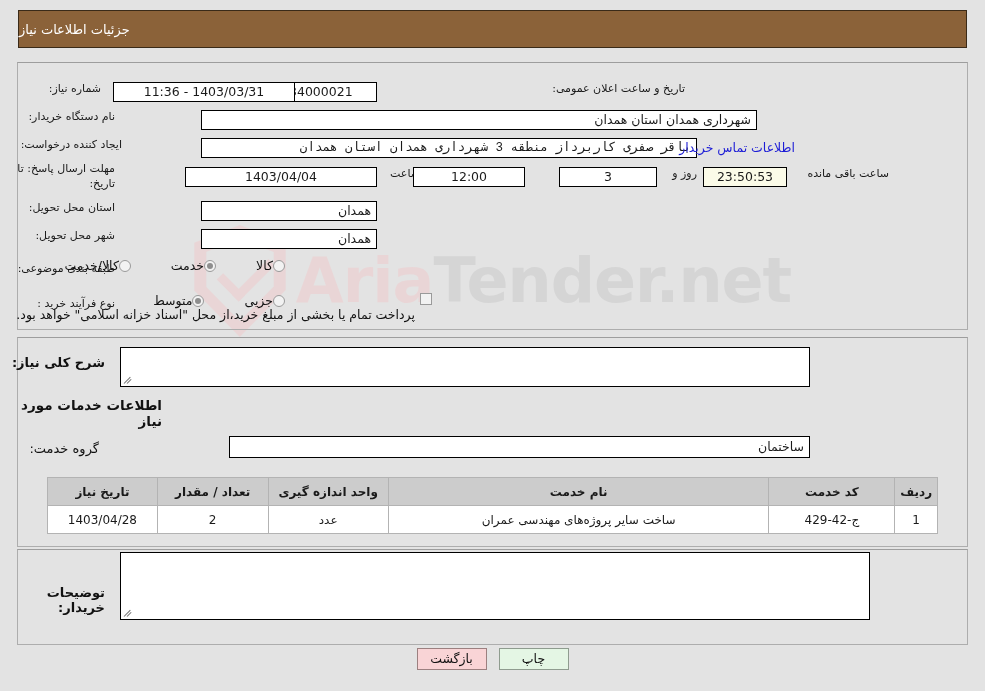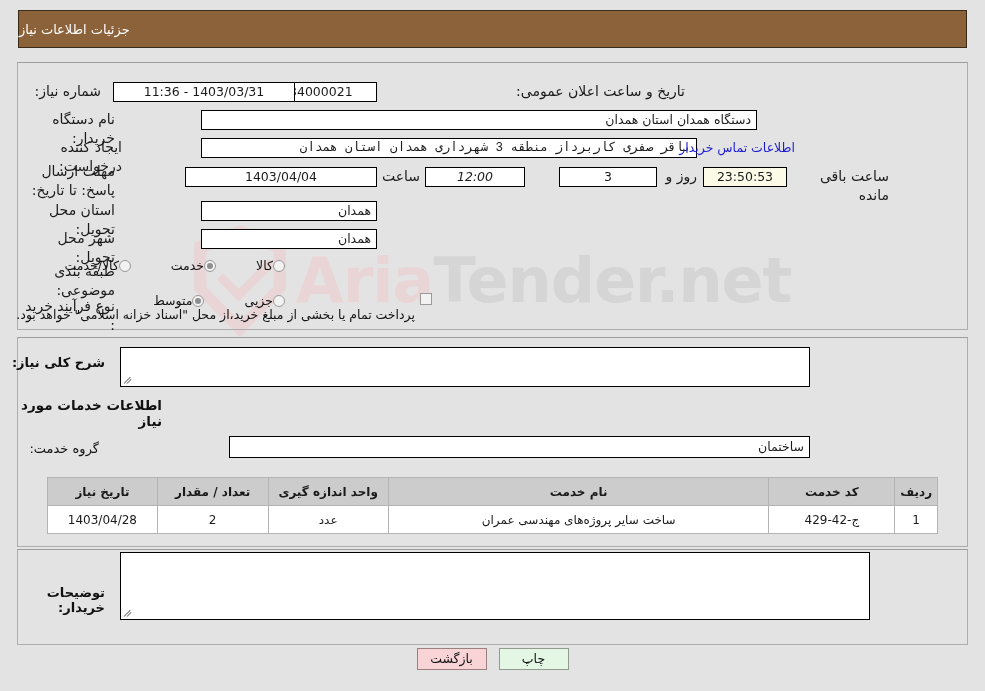--- a/index.html
+++ b/index.html
@@ -111,21 +111,21 @@
   #panel-bottom { top: 549px; height: 96px;  }
 
   
   .row {
     position: absolute;
     display: flex;
     align-items: center;
     z-index: 4;
   }
   .lbl {
-    font-size: 14px;
+    font-size: 11px;
     color: #1a1a1a;
     text-align: right;
     line-height: 1.35;
   }
 
   .box {
     box-sizing: border-box;
     border: 1px solid #000;
     background: #fff;
     height: 20px;
@@ -158,21 +158,21 @@
   #lbl-buyer     { right: 870px; top: 110px; width: 98px; }
   #in-buyer      { position:absolute; right: 228px; top: 110px; width: 556px; z-index:4; }
 
   #lbl-creator   { right: 863px; top: 138px; width: 105px; }
   #in-creator    { position:absolute; right: 288px; top: 138px; width: 496px; z-index:4;font-family:Liberation Mono, monospace; }
   #lnk-contact   { position:absolute; right: 190px; top: 140px; z-index:4; }
 
   #lbl-deadline  { right: 870px; top: 162px; width: 98px; }
   #in-deadline-date { position:absolute; right: 608px; top: 167px; width: 192px; z-index:4; }
   #lbl-hour      { position:absolute; right: 565px; top: 167px; width: 38px; z-index:4; text-align:right;}
-  #in-deadline-time { position:absolute; right: 460px; top: 167px; width: 100px; z-index:4;font-style:italic; }
+  #in-deadline-time { position:absolute; right: 460px; top: 167px; width: 112px; z-index:4; }
   #in-days       { position:absolute; right: 328px; top: 167px; width: 98px; z-index:4; }
   #lbl-daysand   { position:absolute; right: 288px; top: 167px; width: 36px; z-index:4; text-align:right;}
   #in-timer      { position:absolute; right: 198px; top: 167px; width: 84px; z-index:4; }
   #lbl-remaining { position:absolute; right: 96px; top: 167px; width: 98px; z-index:4; text-align:right;}
 
   #lbl-province  { right: 870px; top: 201px; width: 98px; }
   #in-province   { position:absolute; right: 608px; top: 201px; width: 176px; z-index:4; }
 
   #lbl-city      { right: 870px; top: 229px; width: 98px; }
   #in-city       { position:absolute; right: 608px; top: 229px; width: 176px; z-index:4; }
@@ -355,21 +355,21 @@
 <div class="panel" id="panel-mid"></div>
 <div class="panel" id="panel-bottom"></div>
 
 <div class="row lbl" id="lbl-need-no">شماره نیاز:</div>
 <div class="box center" id="in-need-no">1103090334000021</div>
 
 <div class="row lbl" style="position:absolute; right:300px; top:82px; width:230px; z-index:4; display:block; text-align:right;">تاریخ و ساعت اعلان عمومی:</div>
 <div class="box center" style="position:absolute; right:690px; top:82px; width:182px; left:102px; z-index:4;">1403/03/31 - 11:36</div>
 
 <div class="row lbl" id="lbl-buyer">نام دستگاه خریدار:</div>
-<div class="box right" id="in-buyer">دستگاه همدان استان همدان</div>
+<div class="box right" id="in-buyer">شهرداری همدان استان همدان</div>
 
 <div class="row lbl" id="lbl-creator">ایجاد کننده درخواست:</div>
 <div class="box right" id="in-creator">باقر صفری کاربرداز منطقه 3 شهرداری همدان استان همدان</div>
 <span class="link" id="lnk-contact">اطلاعات تماس خریدار</span>
 
 <div class="row lbl" id="lbl-deadline" style="display:block; text-align:right;">مهلت ارسال پاسخ: تا تاریخ:</div>
 <div class="box center" id="in-deadline-date">1403/04/04</div>
 <div class="lbl" id="lbl-hour">ساعت</div>
 <div class="box center" id="in-deadline-time">12:00</div>
 <div class="box center" id="in-days">3</div>

